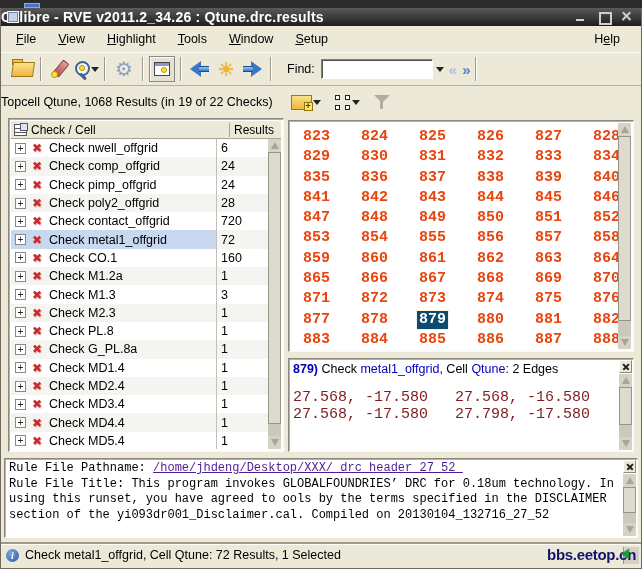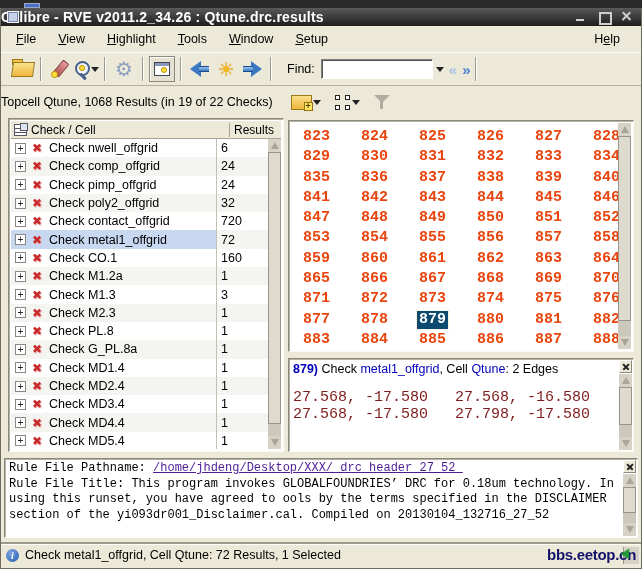--- a/index.html
+++ b/index.html
@@ -277,21 +277,21 @@
             <span class="tlabel">Check pimp_offgrid</span>
           </div>
           <span class="tresults">24</span>
         </div>
         <div class="tree-row alt">
           <div class="row-left">
             <span class="twisty">+</span>
             <span class="xicon">✖</span>
             <span class="tlabel">Check poly2_offgrid</span>
           </div>
-          <span class="tresults">32</span>
+          <span class="tresults">28</span>
         </div>
         <div class="tree-row">
           <div class="row-left">
             <span class="twisty">+</span>
             <span class="xicon">✖</span>
             <span class="tlabel">Check contact_offgrid</span>
           </div>
           <span class="tresults">720</span>
         </div>
         <div class="tree-row alt selected">

